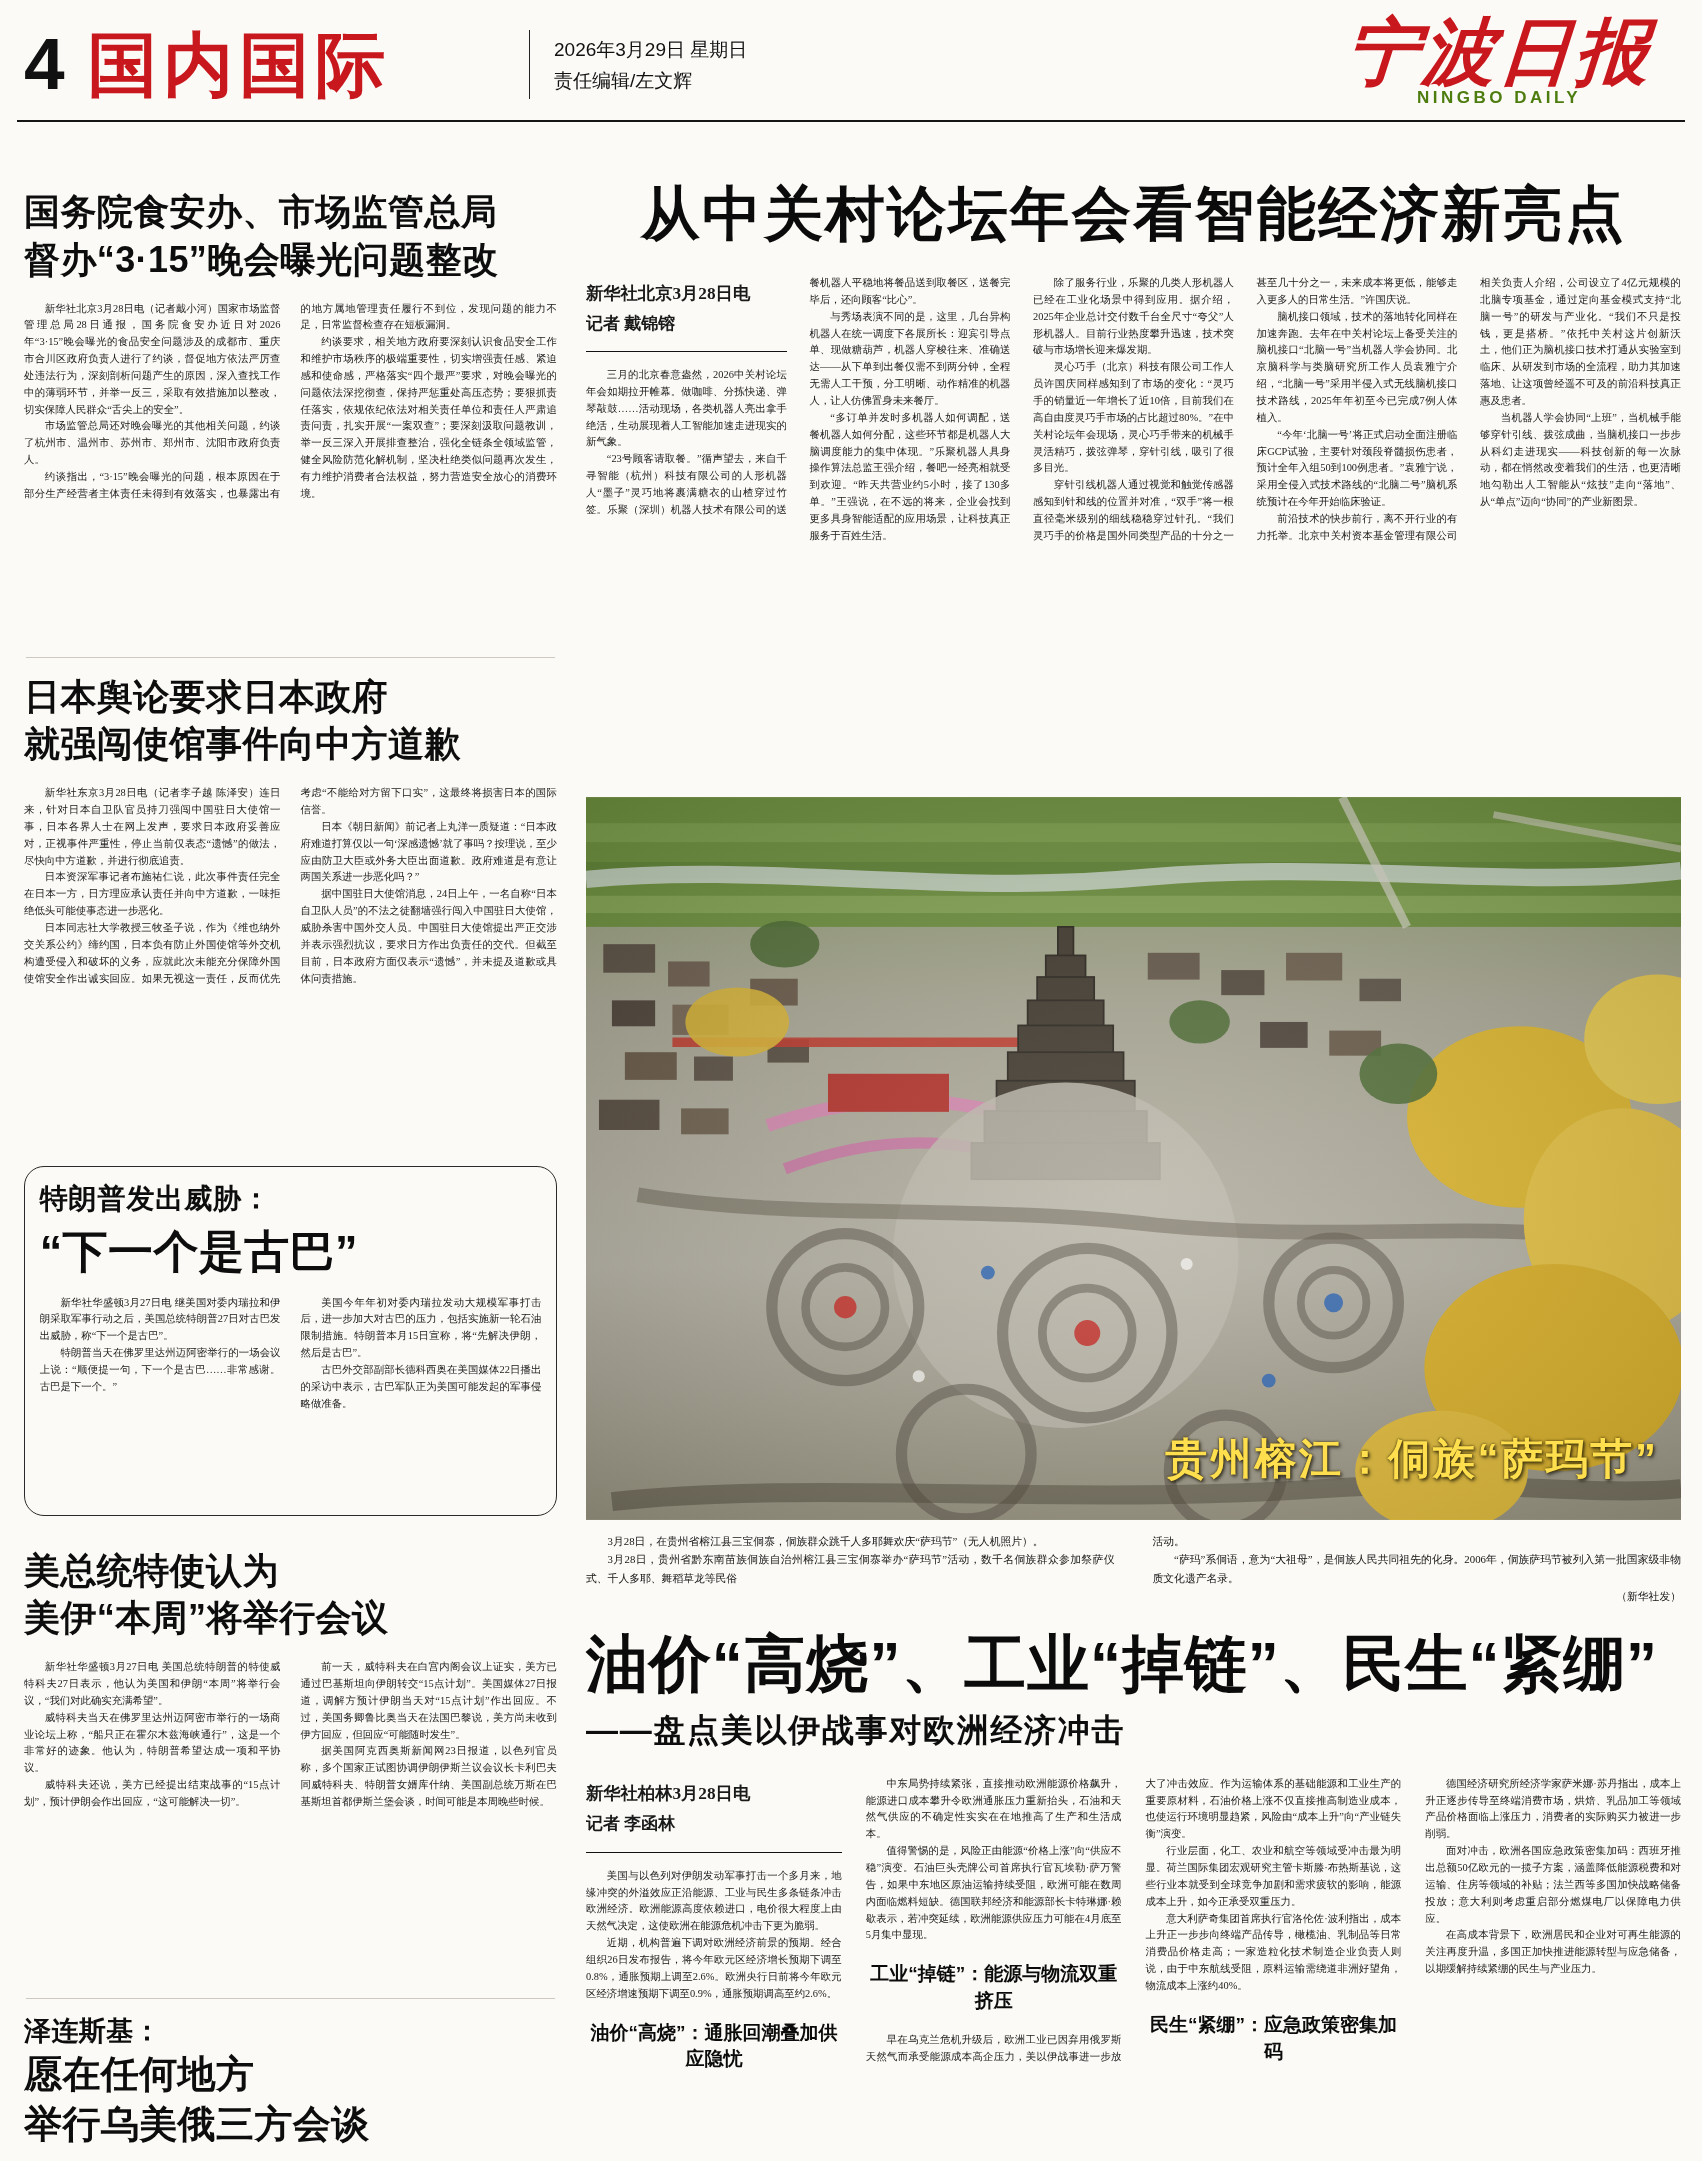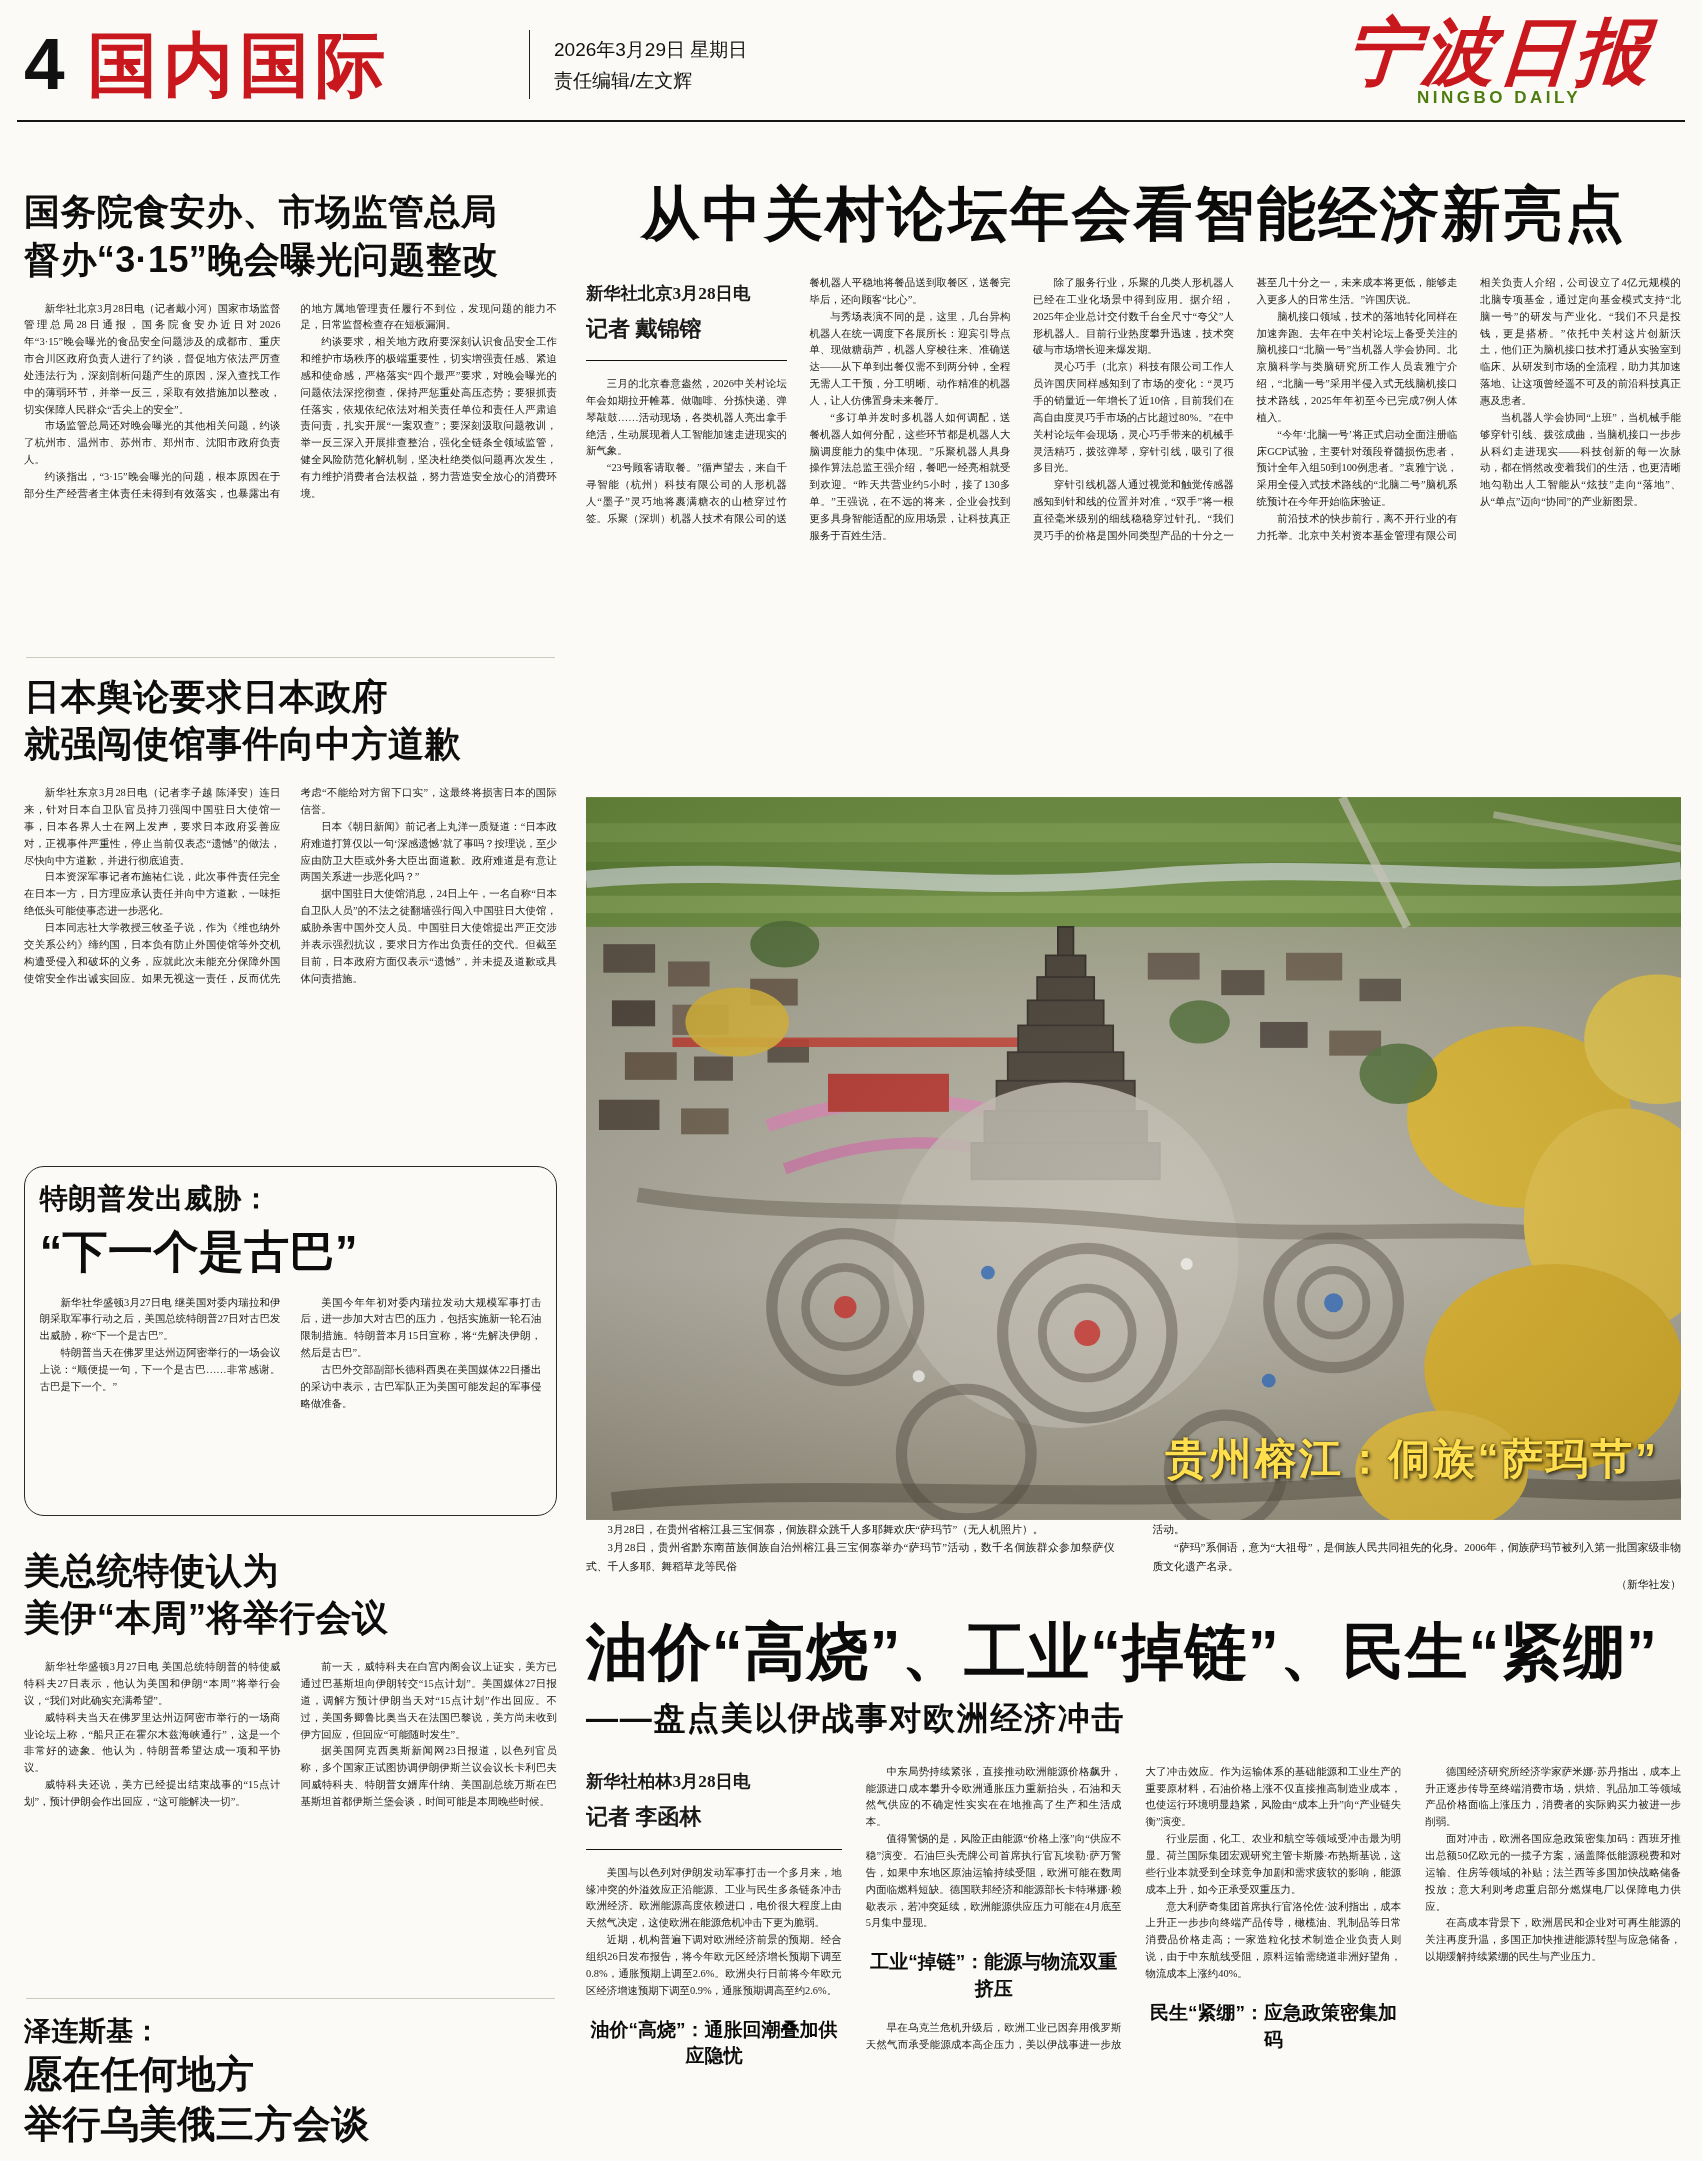--- a/index.html
+++ b/index.html
@@ -28,26 +28,26 @@
   .lbody{column-count:2;column-gap:20px;font-size:10.4px;line-height:1.62;text-align:justify;color:#1a1a1a;}
   .lbody p{margin:0;text-indent:2em;}
   .sep{border:none;border-top:0.9px solid #cdc9bf;margin:14.7px 1.7px;}
   .boxed{border:1.3px solid #2a2a2a;border-radius:20px;padding:11.2px 14.7px 17.3px;margin:31px 0;}
   
   .main{position:absolute;left:586px;top:181px;width:1095px;}
   .headline{font-family:"Liberation Sans","DejaVu Sans",sans-serif;font-weight:900;font-size:59px;line-height:1.12;text-align:center;letter-spacing:2.6px;color:#0b0b0b;margin:0;}
   .mainbody{margin-top:28px;height:510px;column-count:5;column-gap:22.5px;overflow:hidden;font-size:10.4px;line-height:1.62;text-align:justify;color:#1a1a1a;}
   .mainbody p{margin:0;text-indent:2em;}
   .byline{break-inside:avoid;font-weight:bold;font-size:17.3px;line-height:1.8;text-indent:0;border-bottom:1.7px solid #111;padding-bottom:12px;margin:2.6px 0 14.7px;}
-  .byline .rep{display:block;font-size:22px;}
+  .byline .rep{display:block;font-size:17px;}
   
   .photo{margin-top:12px;width:1095px;height:723px;position:relative;background:#9aa089;}
   .photo svg{position:absolute;left:0;top:0;}
   .photo-overlay{position:absolute;right:22.5px;bottom:33px;font-family:"Liberation Sans","DejaVu Sans",sans-serif;font-weight:900;font-size:42px;letter-spacing:2.6px;color:#ffdf4d;text-shadow:0 0 2.6px #3a2f05,1.7px 1.7px 3.5px rgba(0,0,0,.65);}
-  .caption{display:grid;grid-template-columns:1fr 1fr;column-gap:38px;font-size:10.8px;line-height:1.7;text-align:justify;}
+  .caption{margin-top:12px;display:grid;grid-template-columns:1fr 1fr;column-gap:38px;font-size:10.8px;line-height:1.7;text-align:justify;}
   .caption p{margin:0;text-indent:2em;}
   .credit{text-align:right;text-indent:0;margin-top:2.6px;}
   
   .bheadline{margin:22.5px 0 0;font-family:"Liberation Sans","DejaVu Sans",sans-serif;font-weight:700;font-size:62px;line-height:1.15;text-align:left;letter-spacing:0.9px;color:#0b0b0b;}
   .bsub{margin-top:9.5px;font-family:"Liberation Sans","DejaVu Sans",sans-serif;font-weight:900;font-size:32px;letter-spacing:1.7px;color:#0d0d0d;}
   .bbody{margin-top:23px;height:648px;column-count:4;column-gap:24px;overflow:hidden;font-size:10.4px;line-height:1.62;text-align:justify;color:#1a1a1a;}
   .bbody p{margin:0;text-indent:2em;}
   .inhead{font-family:"Liberation Sans","DejaVu Sans",sans-serif;font-weight:900;font-size:19px;line-height:1.4;text-align:center;text-indent:0;margin:17.3px 0;break-inside:avoid;color:#0b0b0b;}
 </style>
 </head>

